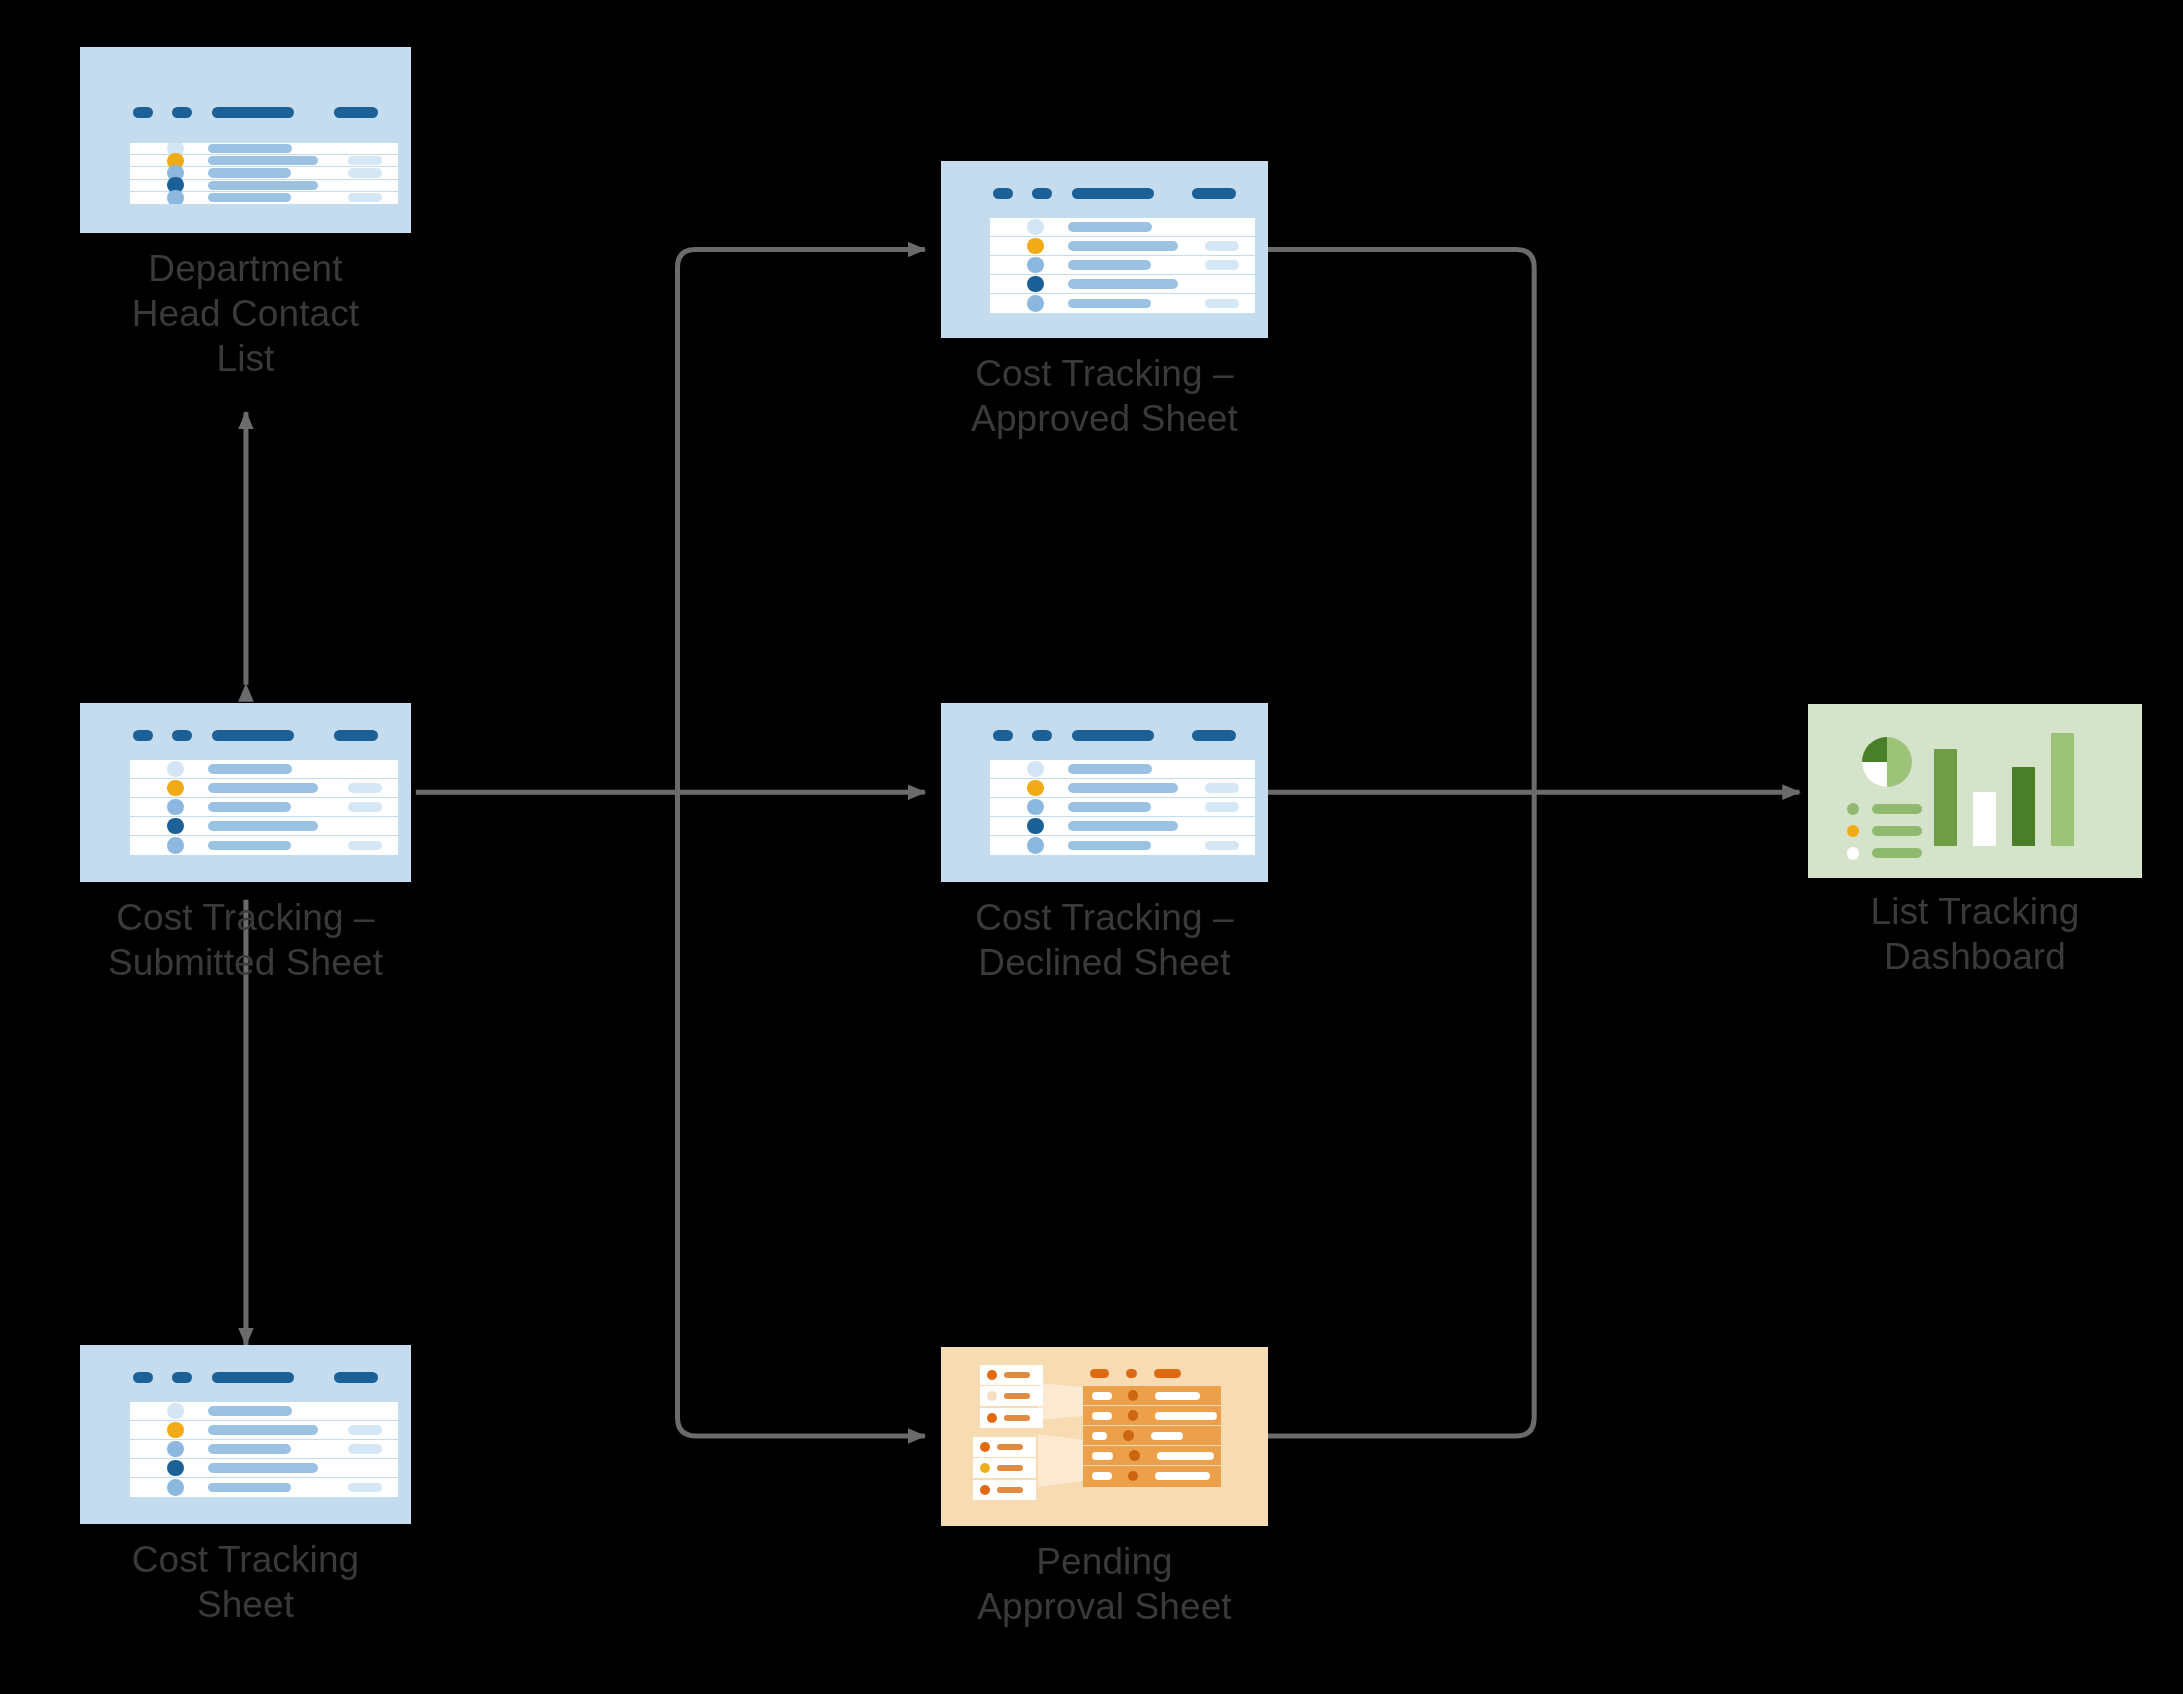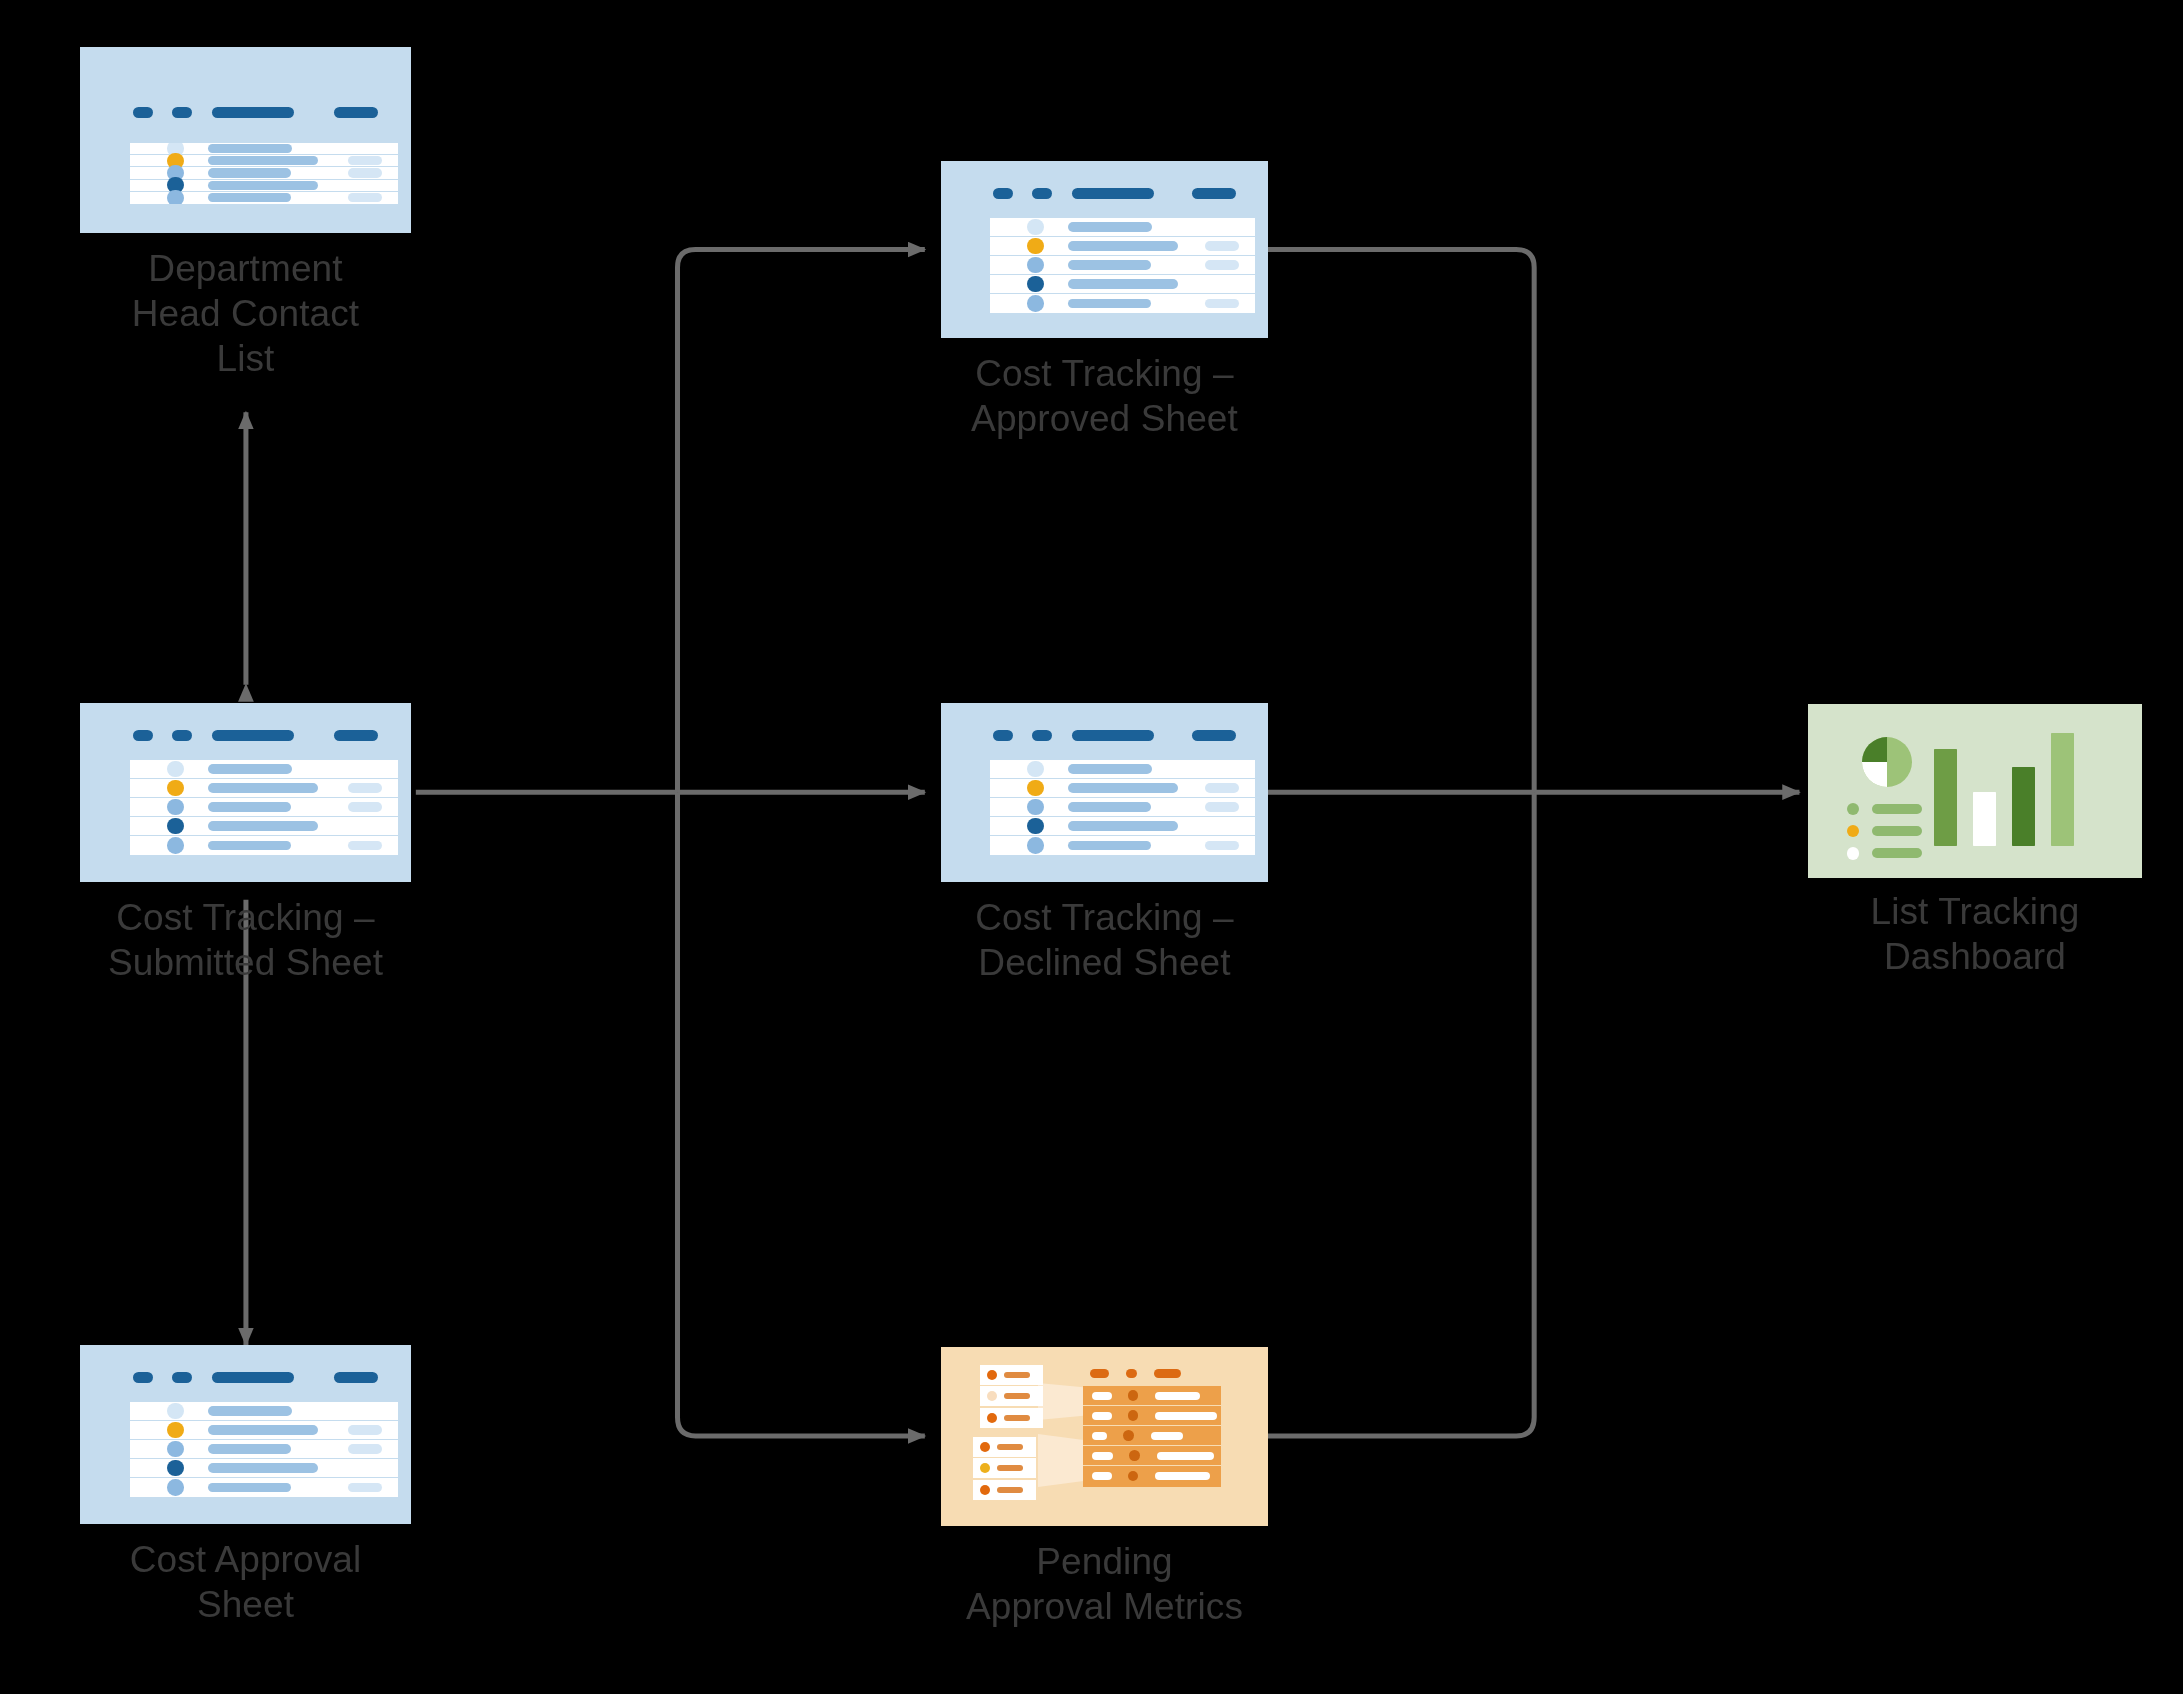--- a/index.html
+++ b/index.html
@@ -207,21 +207,21 @@
             <span class="bar" style="margin-left: 24px; width: 110px;"></span>
           </div>
           <div class="srow" style="height: 20%; padding-left: 37px;">
             <span class="dot" style="width: 16.5px; height: 16.5px; background: rgb(140, 184, 224);"></span>
             <span class="bar" style="margin-left: 24px; width: 83px;"></span>
             <span class="tail" style="width: 34px; right: 16px;"></span>
           </div>
         </div>
     </div>
   </div>
-  <div class="node-label" style="top:192px;width:301px;">Cost Approval
+  <div class="node-label" style="top:192px;width:301px;">Cost Tracking
 Sheet</div>
 </div>
 
 <div class="node" style="left:941px;top:161px;width:327px;">
   <div class="node-icon" style="width:327px;height:177px;">
     <div class="sheet" style="width:327px;height:177px;">
       <div class="sheet-head" style="left:52px;top:27px;right:32px;">
         <span class="pill p1"></span>
           <span class="pill p2"></span>
         <span class="pill p3"></span>
@@ -355,21 +355,21 @@
           </div>
           <div class="rtrow" style="height: 20px; padding-left: 9.3px;">
             <span class="c" style="width:19.4px;"></span>
             <span class="cdot" style="width:10.8px;height:10.8px;margin-left:16px;"></span>
             <span class="c" style="width:55px;margin-left:17px;"></span>
           </div>
         </div>
       </div>
   </div>
   <div class="node-label" style="top:192px;width:402px;">Pending
-Approval Metrics</div>
+Approval Sheet</div>
 </div>
 
 <div class="node" style="left:1808px;top:704px;width:334px;">
   <div class="node-icon" style="width:334px;height:174px;">
     <div class="dash" id="dash-art" style="width:334px;height:174px;">
         <div class="pie" style="left: 54px; top: 33px; width: 50px; height: 50px; background: rgb(157, 195, 120);">
           <span class="sl-dark" style="background:#4a7f29"></span>
           <span class="sl-white" style="background:#ffffff"></span>
         </div>
         <div class="legend" style="left: 39px; top: 99px;">

